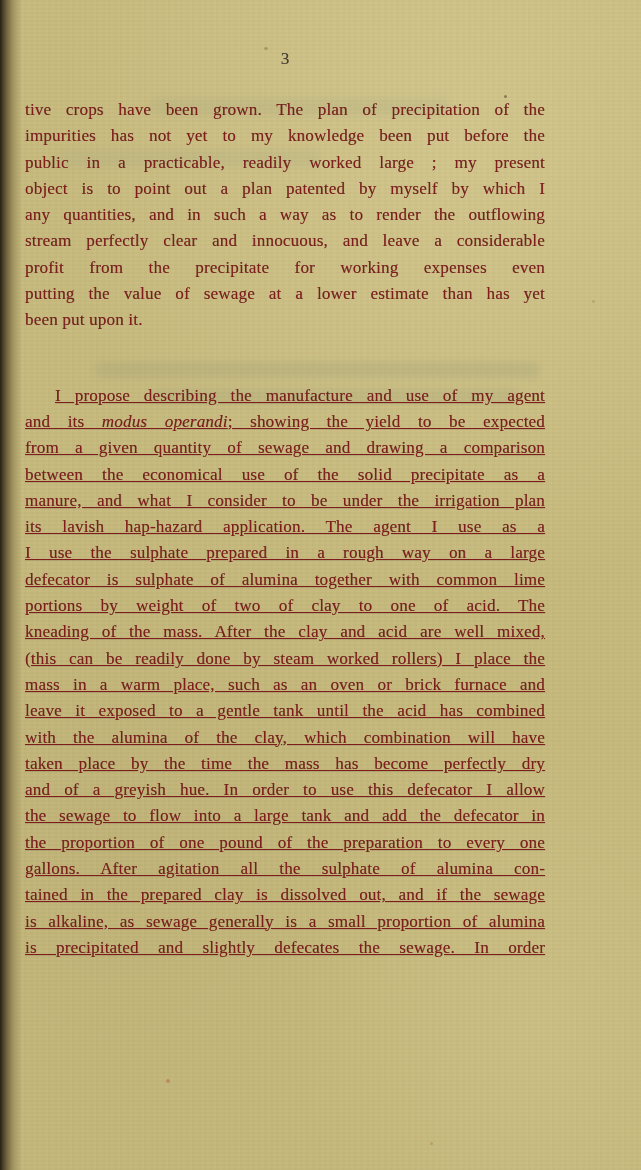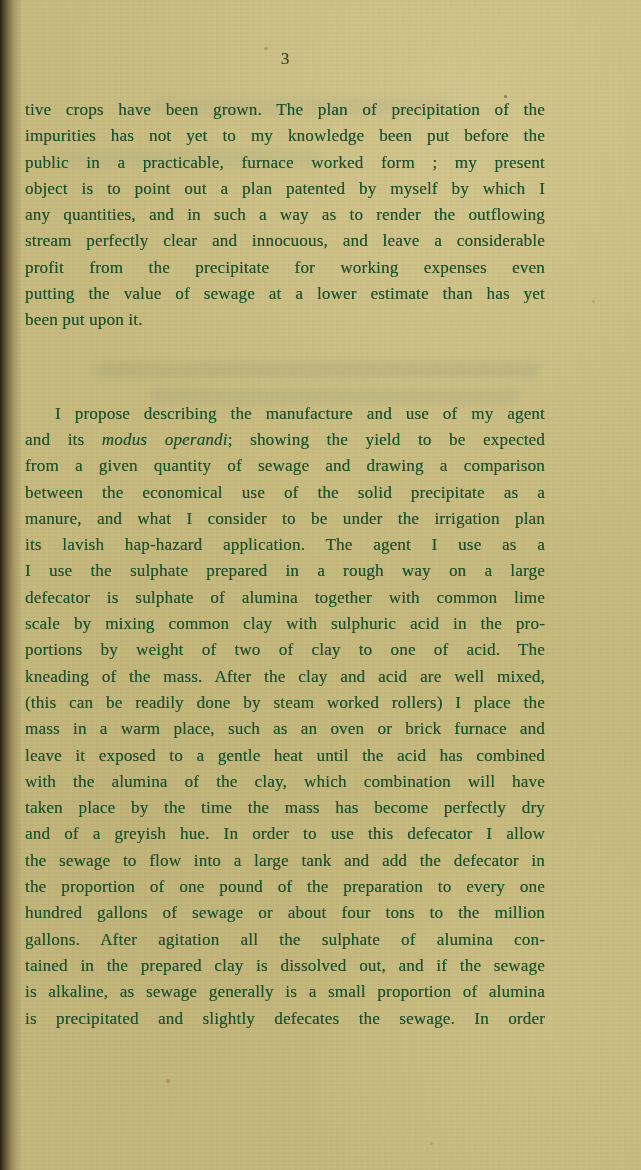--- a/index.html
+++ b/index.html
@@ -28,30 +28,30 @@
     background: linear-gradient(to right,
       #261f10 0px, #4c422a 3px, #7b6e47 8px, #a1945f 13px, rgba(199,186,126,0) 22px);
   }
   .page-number {
     position: absolute; left: 25px; top: 46px; width: 520px;
     text-align: center; font-size: 17px; line-height: 26px;
     color: #4a4134; text-shadow: 0.3px 0.3px 0.4px rgba(62,53,40,0.5);
   }
   .textblock {
     position: absolute; left: 25px; top: 97px; width: 520px;
-    color: #14532d; font-size: 17px;
+    color: #7f1d1d; font-size: 17px;
   }
   .line {
     line-height: 26.3px; height: 26.3px;
     text-align: justify; text-align-last: justify;
     letter-spacing: 0.2px;
     text-shadow: 0.3px 0.3px 0.4px rgba(62,53,40,0.5);
   }
   .line.plain { text-align-last: left; }
-  .para2 { margin-top: 67px; }
+  .para2 { margin-top: 49px; text-decoration: underline; }
   .indent { padding-left: 30px; }
   .it { font-style: italic; }
   .showthrough {
     position: absolute; background: rgba(146,150,116,0.22);
     filter: blur(3px); border-radius: 8px; pointer-events: none;
   }
   .st1 { left: 150px; top: 98px;  width: 300px; height: 17px; background: rgba(150,155,124,0.16); }
   .st2 { left: 60px;  top: 150px; width: 260px; height: 17px; background: rgba(150,155,124,0.14); }
   .st3 { left: 95px;  top: 362px; width: 445px; height: 16px; }
   .st4 { left: 150px; top: 389px; width: 370px; height: 15px; background: rgba(146,150,116,0.18); }
@@ -79,49 +79,47 @@
 <div class="speck sp4"></div>
 <div class="speck sp5"></div>
 
 <div class="page-number">3</div>
 
 <div class="textblock">
 
   <div class="para">
     <div class="line">tive crops have been grown. The plan of precipitation of the</div>
     <div class="line">impurities has not yet to my knowledge been put before the</div>
-    <div class="line">public in a practicable, furnace worked form ; my present</div>
+    <div class="line">public in a practicable, readily worked large ; my present</div>
     <div class="line">object is to point out a plan patented by myself by which I</div>
     <div class="line">any quantities, and in such a way as to render the outflowing</div>
     <div class="line">stream perfectly clear and innocuous, and leave a considerable</div>
     <div class="line">profit from the precipitate for working expenses even</div>
     <div class="line">putting the value of sewage at a lower estimate than has yet</div>
     <div class="line plain">been put upon it.</div>
   </div>
 
   <div class="para para2">
     <div class="line indent">I propose describing the manufacture and use of my agent</div>
     <div class="line"><span>and its </span><span class="it">modus operandi</span><span>; showing the yield to be expected</span></div>
     <div class="line">from a given quantity of sewage and drawing a comparison</div>
     <div class="line">between the economical use of the solid precipitate as a</div>
     <div class="line">manure, and what I consider to be under the irrigation plan</div>
     <div class="line">its lavish hap-hazard application. The agent I use as a</div>
     <div class="line">I use the sulphate prepared in a rough way on a large</div>
     <div class="line">defecator is sulphate of alumina together with common lime</div>
-    <div class="line">scale by mixing common clay with sulphuric acid in the pro-</div>
     <div class="line">portions by weight of two of clay to one of acid. The</div>
     <div class="line">kneading of the mass. After the clay and acid are well mixed,</div>
     <div class="line">(this can be readily done by steam worked rollers) I place the</div>
     <div class="line">mass in a warm place, such as an oven or brick furnace and</div>
-    <div class="line">leave it exposed to a gentle heat until the acid has combined</div>
+    <div class="line">leave it exposed to a gentle tank until the acid has combined</div>
     <div class="line">with the alumina of the clay, which combination will have</div>
     <div class="line">taken place by the time the mass has become perfectly dry</div>
     <div class="line">and of a greyish hue. In order to use this defecator I allow</div>
     <div class="line">the sewage to flow into a large tank and add the defecator in</div>
     <div class="line">the proportion of one pound of the preparation to every one</div>
-    <div class="line">hundred gallons of sewage or about four tons to the million</div>
     <div class="line">gallons. After agitation all the sulphate of alumina con-</div>
     <div class="line">tained in the prepared clay is dissolved out, and if the sewage</div>
     <div class="line">is alkaline, as sewage generally is a small proportion of alumina</div>
     <div class="line">is precipitated and slightly defecates the sewage. In order</div>
   </div>
 
 </div>
 
 </body></html>

